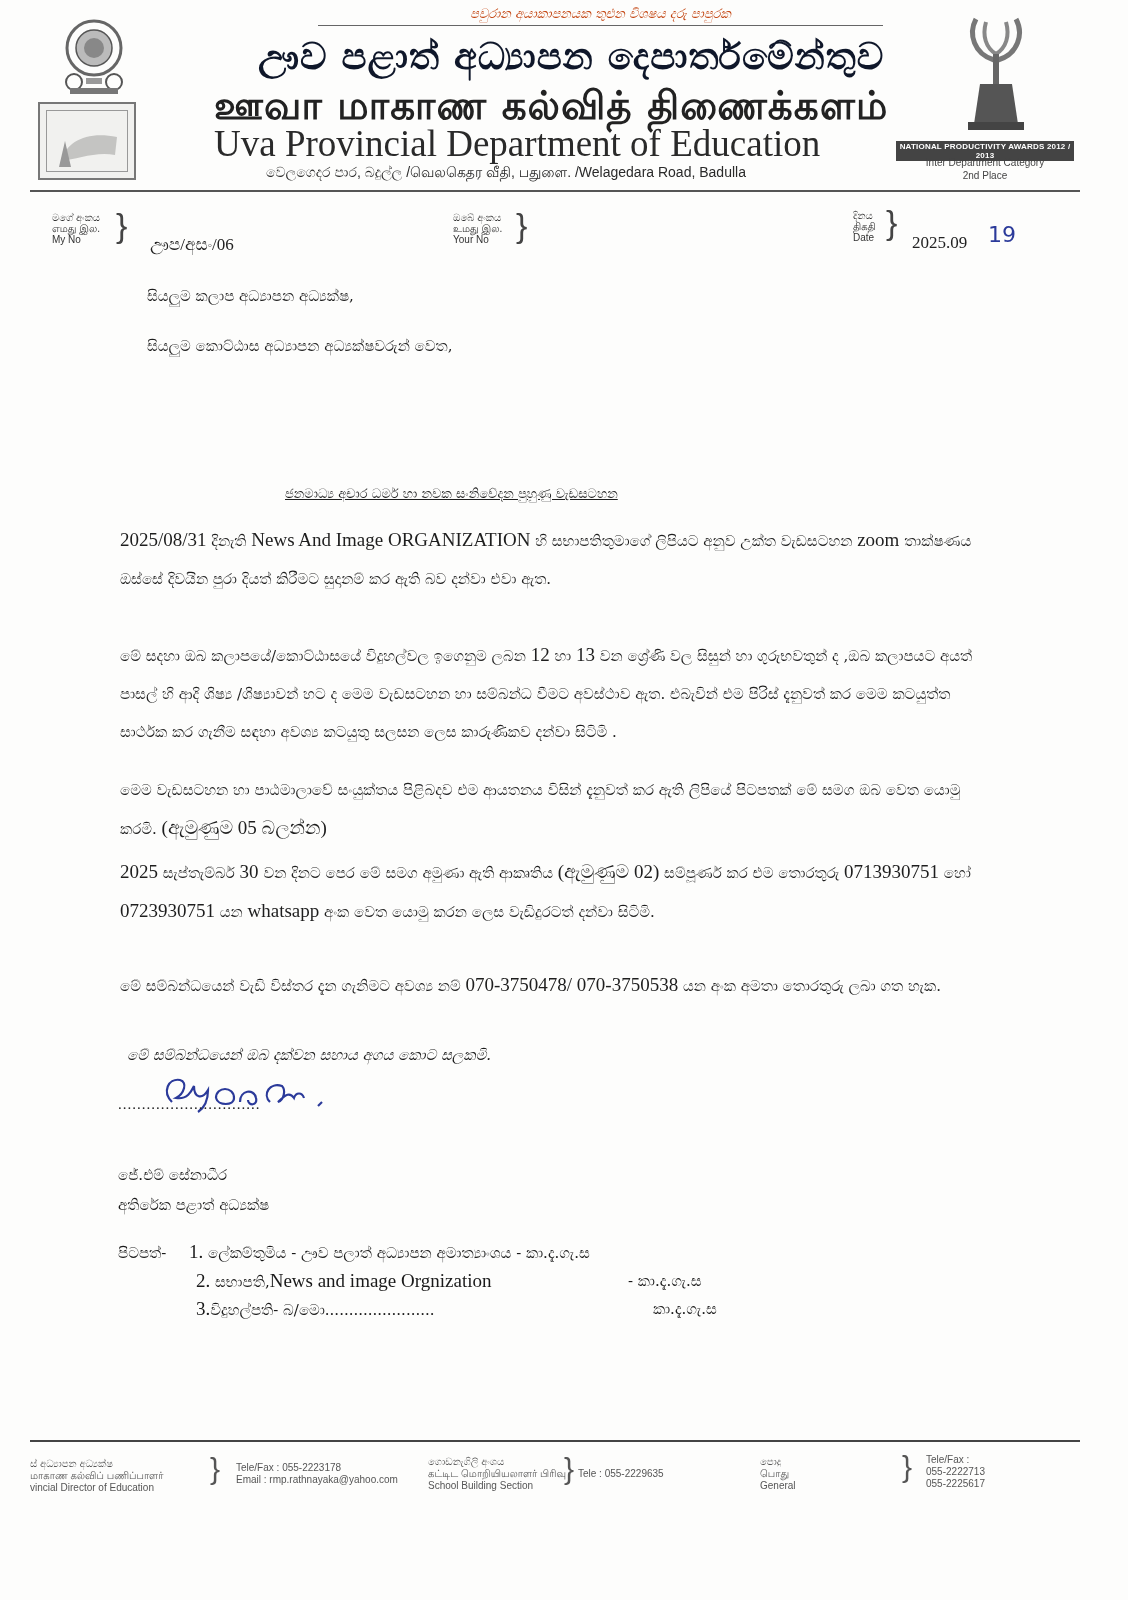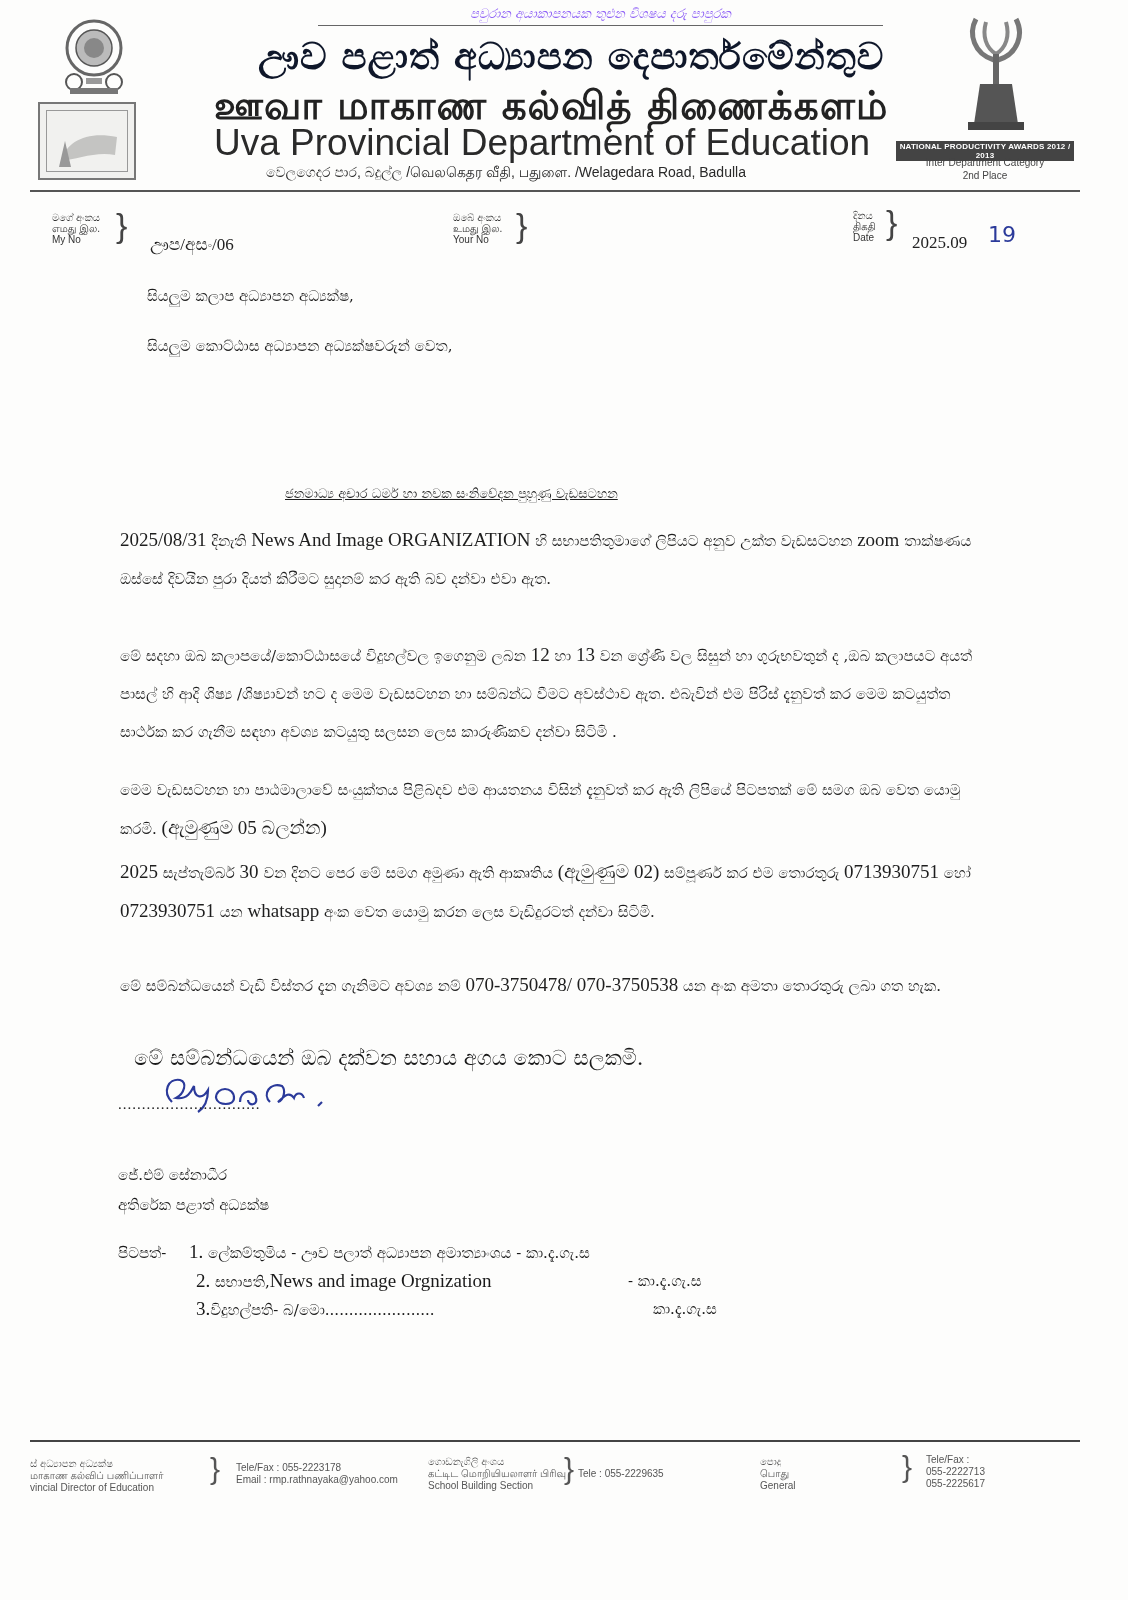--- a/index.html
+++ b/index.html
@@ -3,45 +3,45 @@
 <meta charset="utf-8">
 <style>
   html, body { margin: 0; padding: 0; }
   body {
     width: 1128px; height: 1600px; background: #fdfdfc; position: relative; overflow: hidden;
     font-family: "DejaVu Serif", serif; color: #1a1a1a;
   }
   .abs { position: absolute; }
 
   
-  .motto { left: 318px; top: 6px; font-size: 13px; font-style: italic; color: #8b5cf6; padding-bottom: 3px; border-bottom: 1px solid #666; width: 565px; text-align: center; }
+  .motto { left: 318px; top: 6px; font-size: 13px; font-style: italic; color: #c2410c; padding-bottom: 3px; border-bottom: 1px solid #666; width: 565px; text-align: center; }
   .title-si { left: 258px; top: 34px; font-size: 37px; font-weight: bold; color: #0f172a; letter-spacing: 1px; }
   .title-ta { left: 214px; top: 82px; font-size: 39px; font-weight: bold; color: #222; letter-spacing: 1px; }
-  .title-en { left: 214px; top: 122px; font-size: 37px; color: #2a2a2a; font-family: Liberation Sans, sans-serif; }
+  .title-en { left: 214px; top: 122px; font-size: 37px; color: #2a2a2a; font-family: Liberation Serif, serif; }
   .address { left: 266px; top: 164px; font-size: 14px; color: #2a2a2a; font-family: "Liberation Sans", sans-serif; }
   .emblem { left: 62px; top: 18px; width: 62px; width: 64px; height: 78px; }
   .flag { left: 38px; top: 102px; width: 98px; height: 78px; border: 2px solid #777; box-sizing: border-box; background: #f1f1ef; }
   .flag-inner { position: absolute; left: 6px; top: 6px; right: 6px; bottom: 6px; border: 1px solid #999; }
   .trophy { left: 946px; top: 14px; width: 100px; height: 120px; }
   .award-badge { left: 896px; top: 141px; width: 178px; background: #444; color: #fff; font-size: 8px; font-weight: bold; text-align: center; padding: 1px 0; font-family: "Liberation Sans", sans-serif; letter-spacing: 0.2px; }
   .award-cat { left: 896px; top: 156px; width: 178px; text-align: center; font-size: 10px; color: #444; font-family: "Liberation Sans", sans-serif; line-height: 13px; }
   .hr-top { left: 30px; top: 190px; width: 1050px; height: 2px; background: #555; }
 
   
   .ref-label { font-size: 10px; line-height: 11px; color: #333; font-family: "Liberation Sans", sans-serif; }
   .brace { font-size: 34px; color: #444; font-family: "Liberation Sans", sans-serif; line-height: 34px; }
   .ref-val { font-size: 17px; font-family: "Liberation Serif", serif; color: #222; }
   .date-hand { font-size: 22px; color: #2b3a9a; font-family: "DejaVu Sans", sans-serif; }
 
   
   .addr-line { left: 147px; font-size: 15px; color: #1e1e1e; }
   .subject { left: 285px; top: 486px; font-size: 13px; text-decoration: underline; color: #1e1e1e; }
   .para { left: 120px; width: 880px; font-size: 15px; line-height: 38px; color: #1e1e1e; }
   .para .en { font-family: "Liberation Serif", serif; font-size: 19px; }
-  .closing { left: 134px; top: 1046px; font-size: 21px; }
+  .closing { left: 127px; top: 1046px; font-size: 15px; font-style: italic; }
   .signature { left: 158px; top: 1072px; width: 200px; height: 46px; }
   .sig-dots { left: 118px; top: 1096px; font-size: 15px; letter-spacing: 1px; color: #222; font-family: "Liberation Serif", serif; }
   .signer { left: 118px; font-size: 15px; }
   .cc { font-size: 15px; }
   .cc .en { font-family: "Liberation Serif", serif; font-size: 19px; }
 
   
   .hr-bot { left: 30px; top: 1440px; width: 1050px; height: 2px; background: #444; }
   .foot { font-size: 10px; line-height: 12px; color: #555; font-family: "Liberation Sans", sans-serif; }
   .foot-brace { font-size: 30px; color: #555; line-height: 30px; font-family: "Liberation Sans", sans-serif; }

